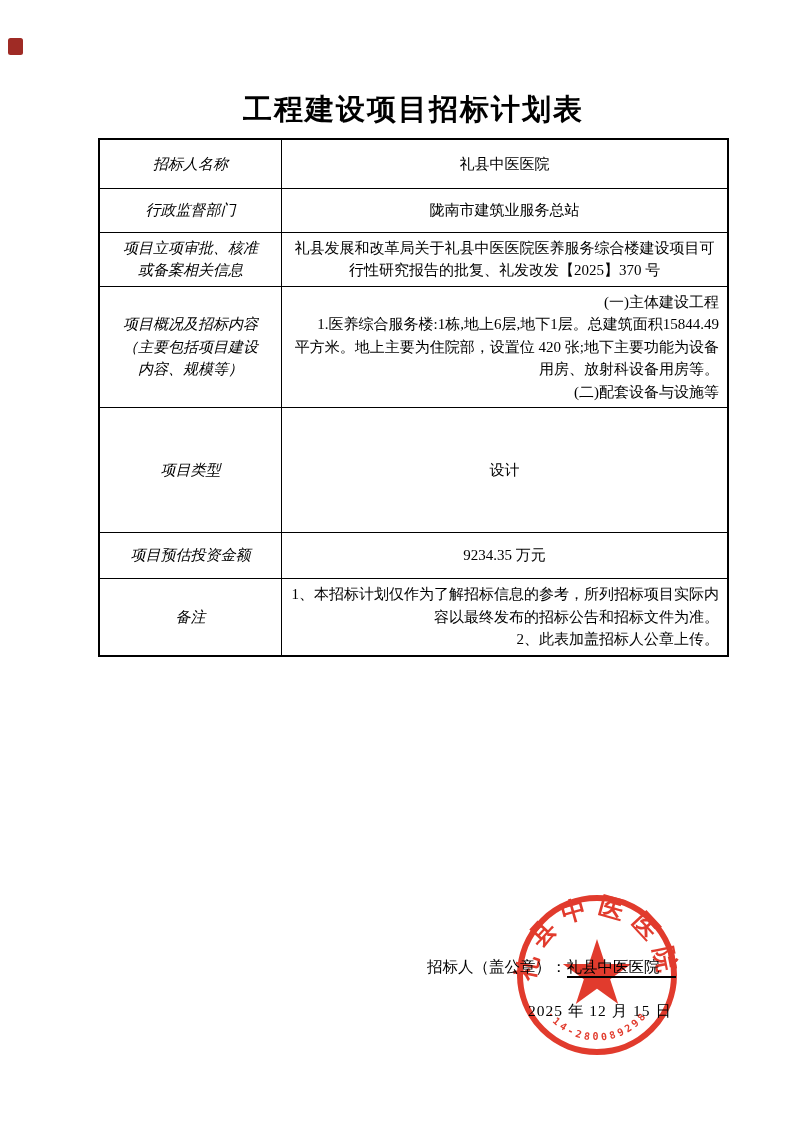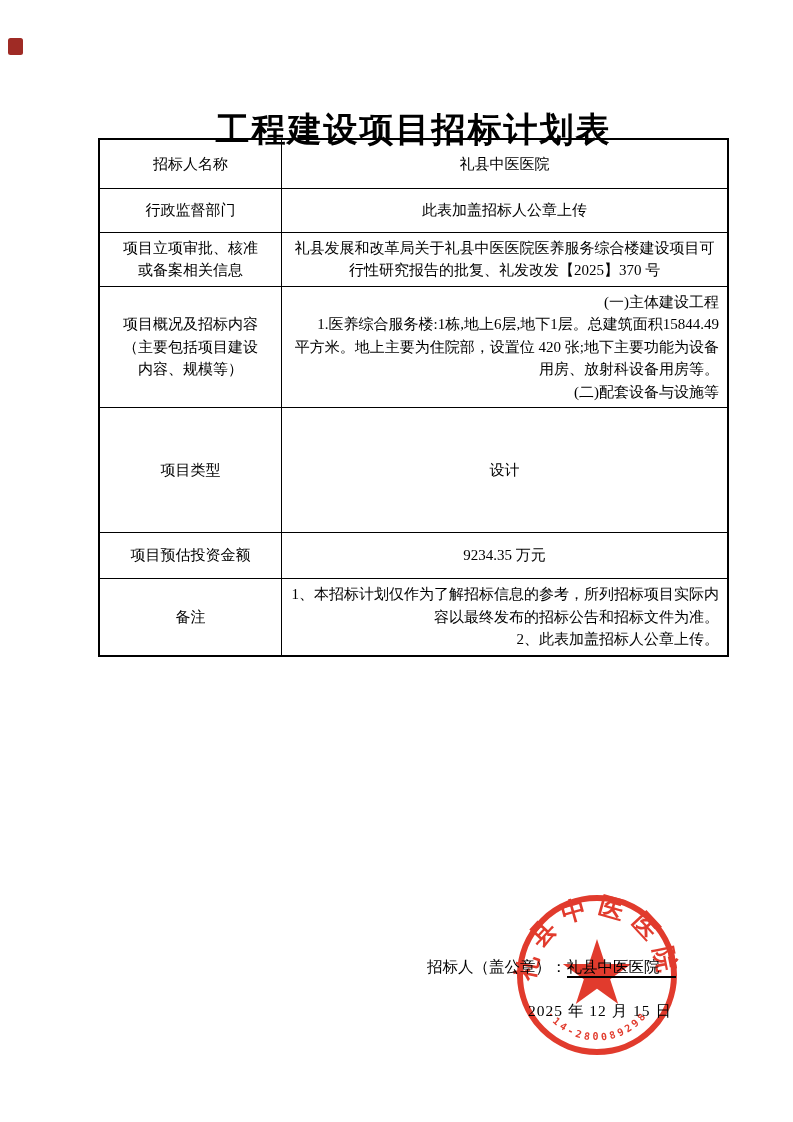--- a/index.html
+++ b/index.html
@@ -6,38 +6,38 @@
   body{
     width:793px;height:1122px;background:#ffffff;position:relative;
     font-family:"Liberation Serif","DejaVu Serif",serif;color:#000;
     overflow:hidden;
   }
   .corner-mark{
     position:absolute;left:8px;top:38px;width:15px;height:17px;
     border-radius:2.5px;
   }
   .title{
-    position:absolute;left:98px;top:107px;width:631px;margin:0;
+    position:absolute;left:98px;top:90px;width:631px;margin:0;
     text-align:center;font-family:"Liberation Sans","DejaVu Sans",sans-serif;
-    font-weight:bold;font-size:34px;letter-spacing:2px;color:#000;
+    font-weight:bold;font-size:29px;letter-spacing:2px;color:#000;
   }
   table.plan-table{
     position:absolute;left:98px;top:138px;width:631px;
     border-collapse:collapse;table-layout:fixed;
     border:2px solid #000;
   }
   table.plan-table td{
     border:1px solid #000;
     font-size:15px;line-height:1.5;
     white-space:pre-line;
     text-align:center;vertical-align:middle;
     padding:4px 8px;
     overflow:hidden;
   }
-  td.label{width:165px;}
+  td.label{width:165px;font-style:italic;}
   td.value.align-left{text-align:right;}
   
   tr:nth-child(1){height:49px}
   tr:nth-child(2){height:44px}
   tr:nth-child(3){height:46px}
   tr:nth-child(4){height:65px}
   tr:nth-child(5){height:125px}
   tr:nth-child(6){height:46px}
   tr:nth-child(7){height:54px}
   tr:nth-child(8){height:48px}
@@ -78,21 +78,21 @@
 <h1 class="title">工程建设项目招标计划表</h1>
 
 <table class="plan-table">
   <tbody>
       <tr>
         <td class="label">招标人名称</td>
         <td class="value align-center">礼县中医医院</td>
       </tr>
       <tr>
         <td class="label">行政监督部门</td>
-        <td class="value align-center">此表加盖招标人公章上传</td>
+        <td class="value align-center">陇南市建筑业服务总站</td>
       </tr>
       <tr>
         <td class="label">项目立项审批、核准
 或备案相关信息</td>
         <td class="value align-center">礼县发展和改革局关于礼县中医医院医养服务综合楼建设项目可
 行性研究报告的批复、礼发改发【2025】370 号</td>
       </tr>
       <tr>
         <td class="label">项目概况及招标内容
 （主要包括项目建设

